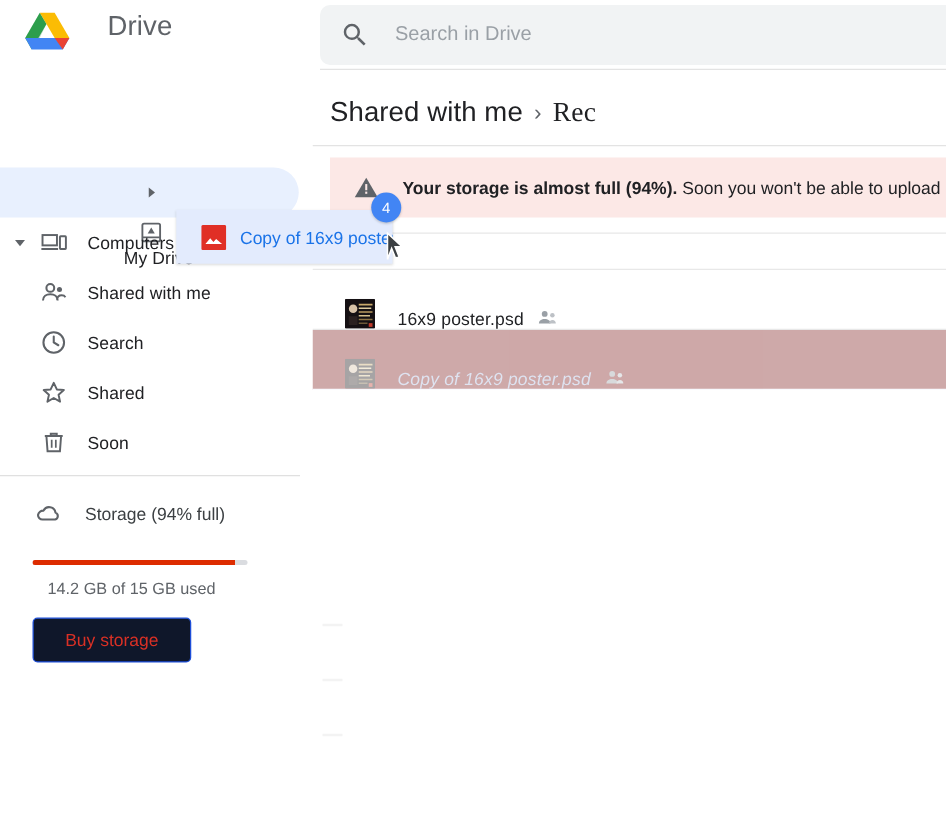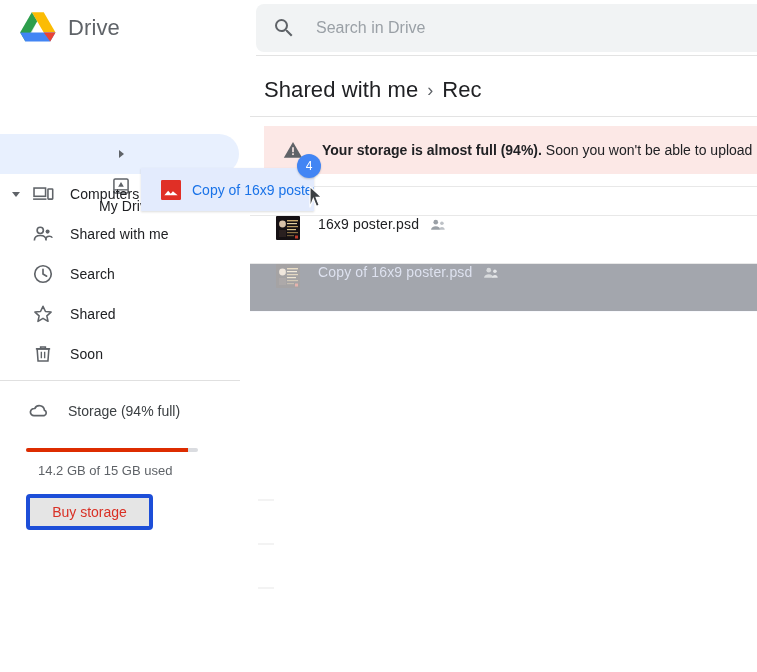--- a/index.html
+++ b/index.html
@@ -12,21 +12,21 @@
   }
   #app { position: relative; width: 757px; height: 672px; overflow: hidden; }
 
   
   .topbar {
     position: absolute; top: 0; left: 0; width: 757px; height: 56px;
     background: #ffffff;
   }
   .brand {
     position: absolute; left: 18px; top: 8px;
-    display: flex; align-items: center; gap: 10px; height: 40px;
+    display: flex; align-items: flex-start; gap: 28px; height: 40px;
   }
   .drive-logo { width: 40px; height: 36px; display: block; }
   .brand-text {
     font-size: 22px; color: #5f6368; letter-spacing: .1px;
   }
 
   .searchwrap {
     position: absolute; left: 256px; top: 4px;
     width: 560px; height: 48px;
     background: #f1f3f4; border-radius: 8px;
@@ -91,36 +91,36 @@
   .cloud-icon { width: 24px; height: 24px; margin-left: 26px; }
   .storage-label { font-size: 14px; color: #3c4043; margin-left: 18px; }
   .meter {
     position: relative; margin: 22px 0 0 26px; width: 172px; height: 4px;
     background: #dadce0; border-radius: 2px; overflow: hidden;
   }
   .meter-fill { position: absolute; left: 0; top: 0; height: 4px; background: #dd2c00; }
   .storage-used { margin: 11px 0 0 38px; font-size: 13px; color: #5f6368; }
   .buy-btn {
     margin: 16px 0 0 26px; width: 127px; height: 36px;
-    border: 4px solid #1d4ed8; border-radius: 4px; background: #e5e5e5;
+    border: 1px solid #1d4ed8; border-radius: 4px; background: #0f172a;
     color: #d93025; font-size: 14px; font-weight: 500; cursor: pointer;
     font-family: "Liberation Sans", sans-serif;
   }
 
   
   .main {
     position: absolute; left: 250px; top: 56px;
     width: 507px; height: 616px; background: #ffffff; overflow: hidden;
   }
   .breadcrumb {
     position: absolute; left: 14px; top: 14px; height: 40px;
     display: flex; align-items: center; gap: 9px;
   }
   .crumb { font-size: 22px; color: #202124; letter-spacing: .1px; cursor: pointer; }
-  .crumb.last { color: #202124; }
+  .crumb.last { color: #202124; font-family: Liberation Serif, serif; }
   .crumb-sep { color: #5f6368; font-size: 18px; }
   .main-divider {
     position: absolute; left: 0; top: 60px; width: 507px; height: 1px; background: #e3e3e3;
   }
 
   .banner {
     position: absolute; left: 14px; top: 70px; width: 520px; height: 48px;
     background: #fce8e6; display: flex; align-items: center;
   }
   .warn-icon { width: 22px; height: 22px; margin-left: 18px; flex: 0 0 auto; }
@@ -131,24 +131,24 @@
 
   .banner-bottom-divider {
     position: absolute; left: 0; top: 130px; width: 507px; height: 1px; background: #e8e8e8;
   }
   .list-top-divider {
     position: absolute; left: 0; top: 159px; width: 507px; height: 1px; background: #e8e8e8;
   }
 
   .filelist { position: absolute; left: 0; top: 160px; width: 507px; }
   .filerow {
-    position: relative; height: 48px; display: flex; align-items: flex-start;
+    position: relative; height: 48px; display: flex; align-items: flex-end;
     border-bottom: 1px solid #e8e8e8; cursor: pointer;
   }
-  .filerow.dragging { background: #0f172a; opacity: .38; border-bottom-color: #eef1fb; }
+  .filerow.dragging { background: #7f1d1d; opacity: .38; border-bottom-color: #eef1fb; font-style: italic; }
   .thumb {
     width: 24px; height: 24px; margin-left: 26px; flex: 0 0 auto;
     border-radius: 1px; overflow: hidden;
   }
   .fname { font-size: 14px; color: #202124; margin-left: 18px; letter-spacing: .15px; }
   .filerow.dragging .fname { color: #aab5d8; }
   .shared-icon { width: 18px; height: 18px; margin-left: 10px; flex: 0 0 auto; }
 
   .ghost-mark {
     position: absolute; width: 16px; height: 2px; background: #f3f3f3;

